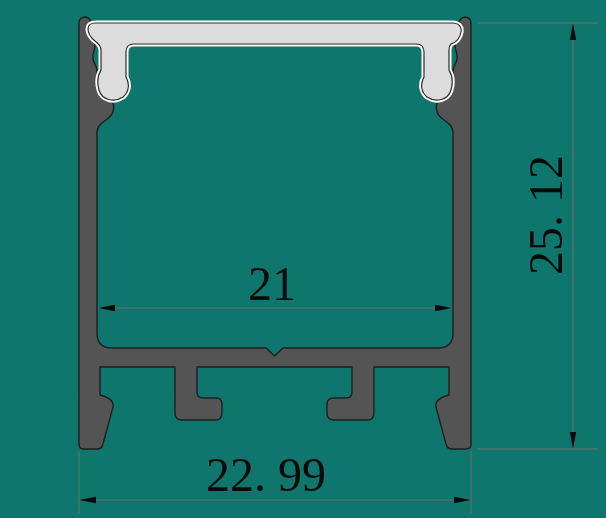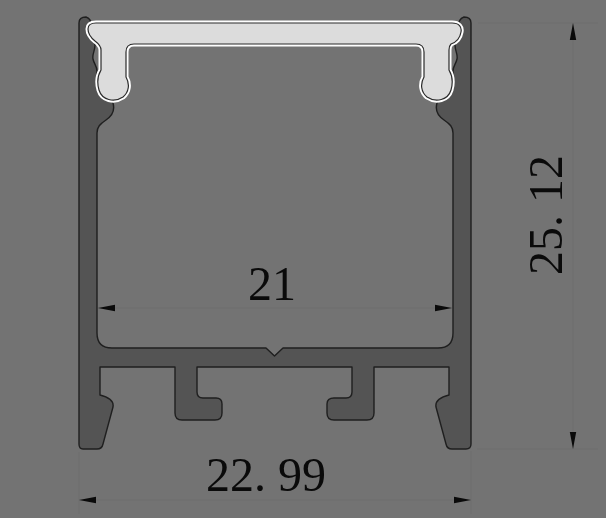--- a/index.html
+++ b/index.html
@@ -1,20 +1,20 @@
 <!DOCTYPE html>
 <html><head>
 <meta charset="utf-8">
 <style>
   html, body { margin: 0; padding: 0; background: #ffffff; }
   .canvas {
     position: relative;
     width: 606px;
     height: 518px;
-    background: #737373;
+    background: #0f766e;
     overflow: hidden;
     font-family: "Liberation Serif", serif;
   }
   svg { display: block; }
   .outline       { stroke: #1f1f1f; stroke-width: 1.4; stroke-linejoin: round; }
   .cover-casing  { fill: none; stroke: #ffffff; stroke-width: 5; stroke-linejoin: round; }
   .cover-outline { stroke: #2b2b2b; stroke-width: 1.2; stroke-linejoin: round; }
   .dimline       { stroke: #6e6e6e; stroke-width: 1; fill: none; }
   .arrow         { stroke: none; }
   .dimtext {

